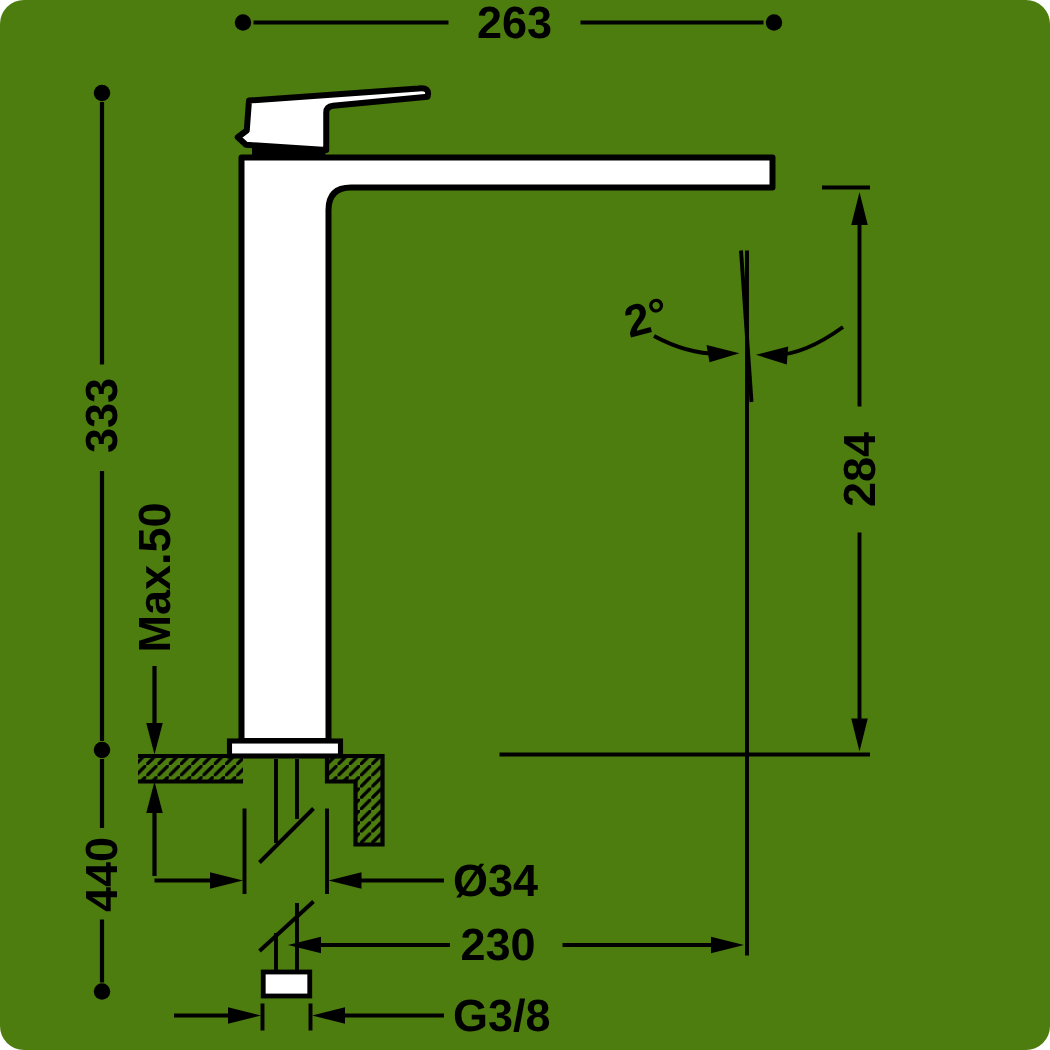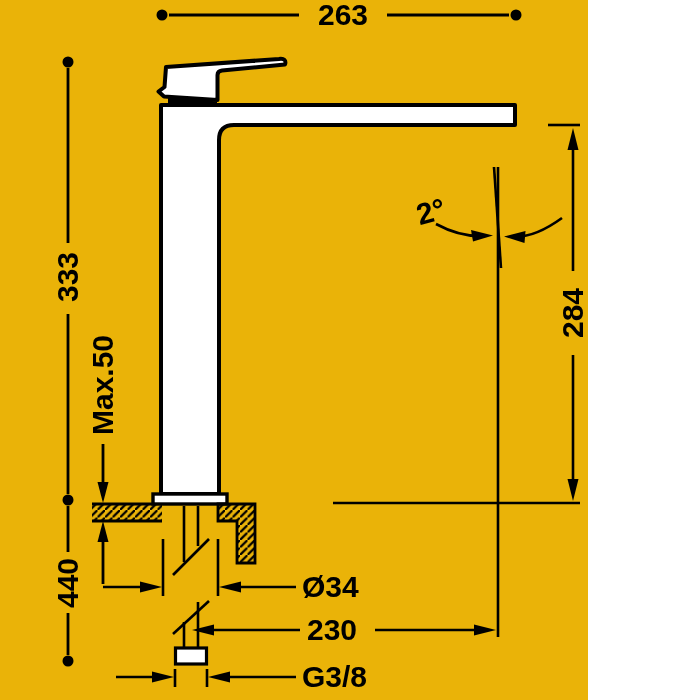--- a/index.html
+++ b/index.html
@@ -1,16 +1,16 @@
 <!DOCTYPE html>
 <html><head>
 <meta charset="utf-8">
 <style>
   html,body{margin:0;padding:0;background:#ffffff;}
-  #stage{width:588px;height:700px;position:relative;background:#eab308;overflow:hidden;}
+  #stage{width:700px;height:700px;position:relative;background:#4d7c0f;overflow:hidden;border-radius:16px;}
   text{font-family:"Liberation Sans","DejaVu Sans",sans-serif;font-weight:bold;font-size:30px;fill:#000;}
 </style>
 </head>
 <body>
 
 <div id="stage">
 <svg width="700" height="700" viewBox="0 0 700 700">
   <defs>
     <pattern id="hatch" patternUnits="userSpaceOnUse" width="7.5" height="7.5">
       <path d="M-1.5,9 L9,-1.5" stroke="#000" stroke-width="2.2" fill="none"></path>

